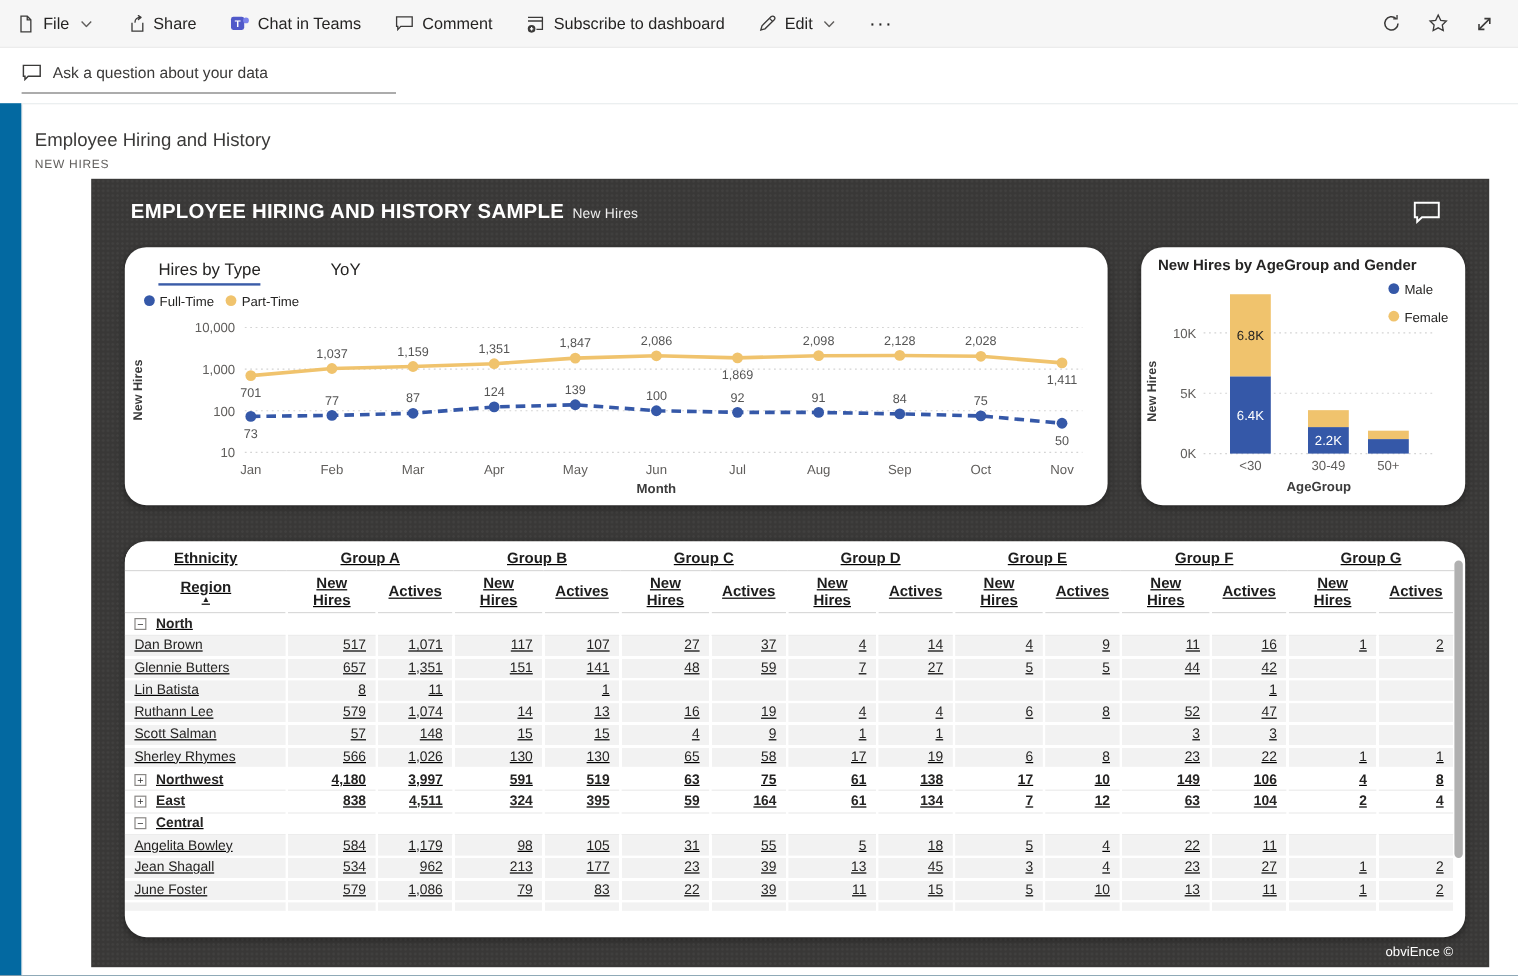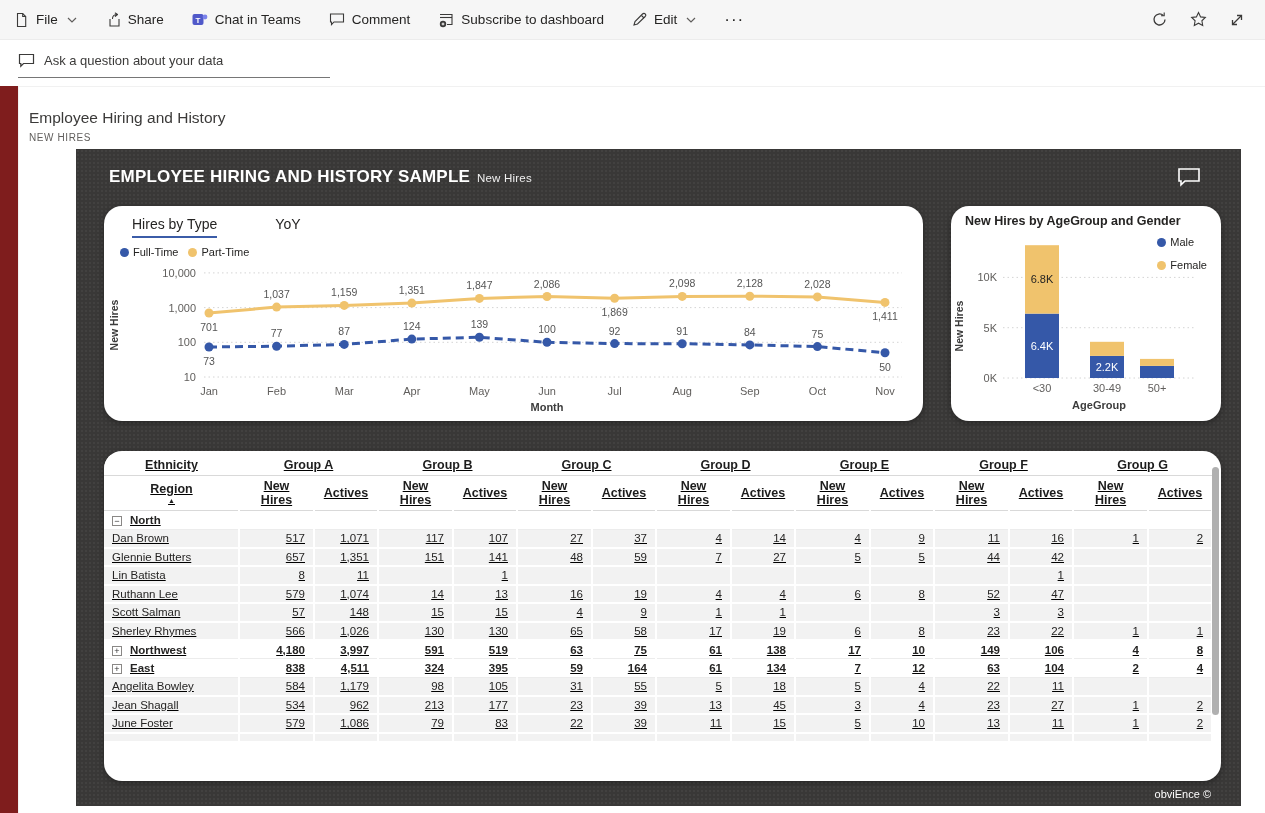--- a/index.html
+++ b/index.html
@@ -1,17 +1,17 @@
 <!DOCTYPE html>
 <html><head>
 <meta charset="utf-8">
 <style>
   * { margin:0; padding:0; box-sizing:border-box; }
   body { font-family:"Liberation Sans", sans-serif; background:#fff; }
-  #app { position:relative; width:1265px; height:813px; background:#7f1d1d; overflow:hidden; }
+  #app { position:relative; width:1265px; height:813px; background:#0369a1; overflow:hidden; }
 
   
   .toolbar { position:absolute; top:0; left:0; width:1265px; height:40px; background:#f6f6f6;
              border-bottom:1px solid #ececec; display:flex; align-items:center; padding:0 14px; }
   .tb-item { display:flex; align-items:center; gap:7px; margin-right:28px; font-size:13.5px;
              color:#252423; cursor:pointer; white-space:nowrap; }
   .tb-item svg { display:block; }
   .tb-chev { margin-left:2px; }
   .tb-more { font-size:17px; letter-spacing:1px; color:#252423; margin-right:0; }
   .tb-right { margin-left:auto; display:flex; align-items:center; gap:22px; padding-right:6px; }
@@ -42,21 +42,21 @@
   .card { position:absolute; background:#fff; border-radius:18px; box-shadow:0 2px 6px rgba(0,0,0,.35);text-decoration:underline; }
   .card-line  { left:28px;  top:57px;  width:819px;  height:215px; }
   .card-bar   { left:875px; top:57px;  width:270px;  height:215px; }
   .card-table { left:28px;  top:302px; width:1117px; height:330px; overflow:hidden; }
 
   
   .tabs { position:absolute; left:28px; top:10px; display:flex; gap:58px; }
   .tab { font-size:14px; color:#252423; cursor:pointer; padding-bottom:4px; }
   .tab.active { border-bottom:2px solid #3b5ca8; }
   .legend-line { position:absolute; left:16px; top:40px; display:flex; gap:10px; align-items:center; }
-  .leg-item { display:flex; align-items:center; gap:4px; font-size:11px; color:#252423; }
+  .leg-item { display:flex; gap:4px; font-size:11px; color:#252423; }
   .dot { width:9px; height:9px; border-radius:50%; display:inline-block; }
   .chart-svg { position:absolute; left:0; }
 
   
   .bar-title { position:absolute; left:14px; top:8px; font-size:12.5px; font-weight:bold; color:#252423; }
   .legend-bar { position:absolute; right:14px; top:30px; display:flex; flex-direction:column; gap:11px; }
 
   
   table.grid { border-collapse:collapse; table-layout:fixed; width:1108px; margin-top:4px; }
   table.grid th { font-size:12.5px; font-weight:bold; color:#1d1d1d; text-align:center; padding:3px 8px 3px 8px;
@@ -487,20 +487,37 @@
                 <td class="num">164</td>
                 <td class="num">61</td>
                 <td class="num">134</td>
                 <td class="num">7</td>
                 <td class="num">12</td>
                 <td class="num">63</td>
                 <td class="num">104</td>
                 <td class="num">2</td>
                 <td class="num">4</td>
               </tr>
+              <tr class="section-row">
+                <td><span class="exp">−</span>Central</td>
+                <td class="num"></td>
+                <td class="num"></td>
+                <td class="num"></td>
+                <td class="num"></td>
+                <td class="num"></td>
+                <td class="num"></td>
+                <td class="num"></td>
+                <td class="num"></td>
+                <td class="num"></td>
+                <td class="num"></td>
+                <td class="num"></td>
+                <td class="num"></td>
+                <td class="num"></td>
+                <td class="num"></td>
+              </tr>
               <tr class="data-row">
                 <td class="rg-name">Angelita Bowley</td>
                 <td class="num">584</td>
                 <td class="num">1,179</td>
                 <td class="num">98</td>
                 <td class="num">105</td>
                 <td class="num">31</td>
                 <td class="num">55</td>
                 <td class="num">5</td>
                 <td class="num">18</td>

